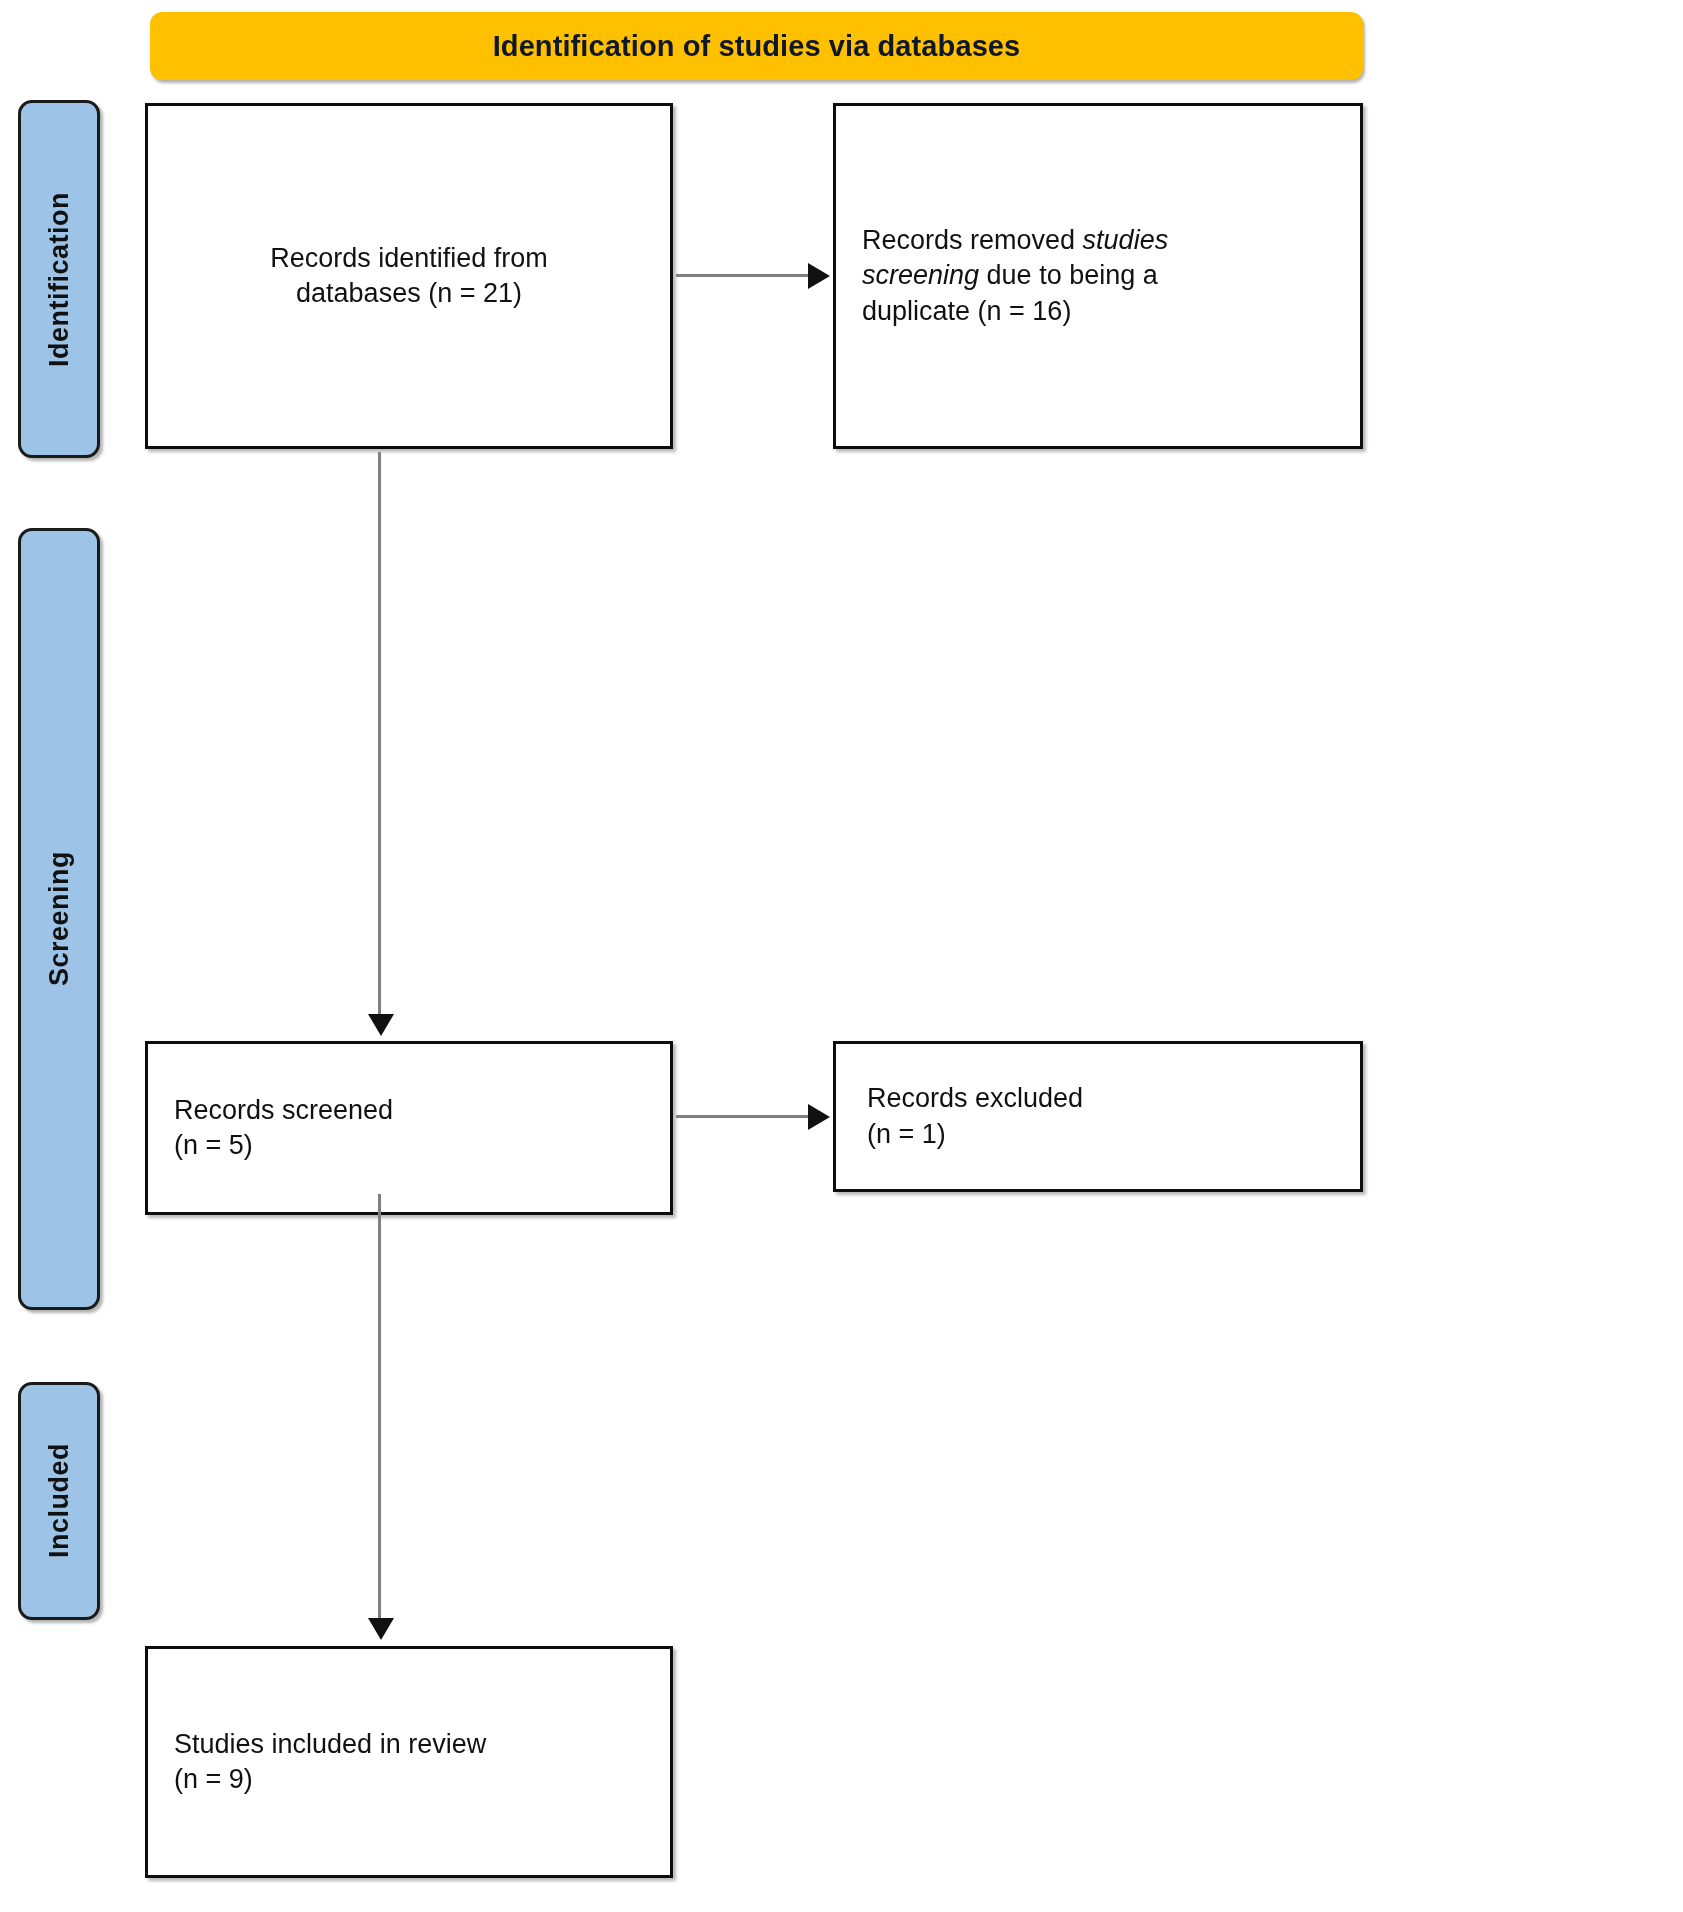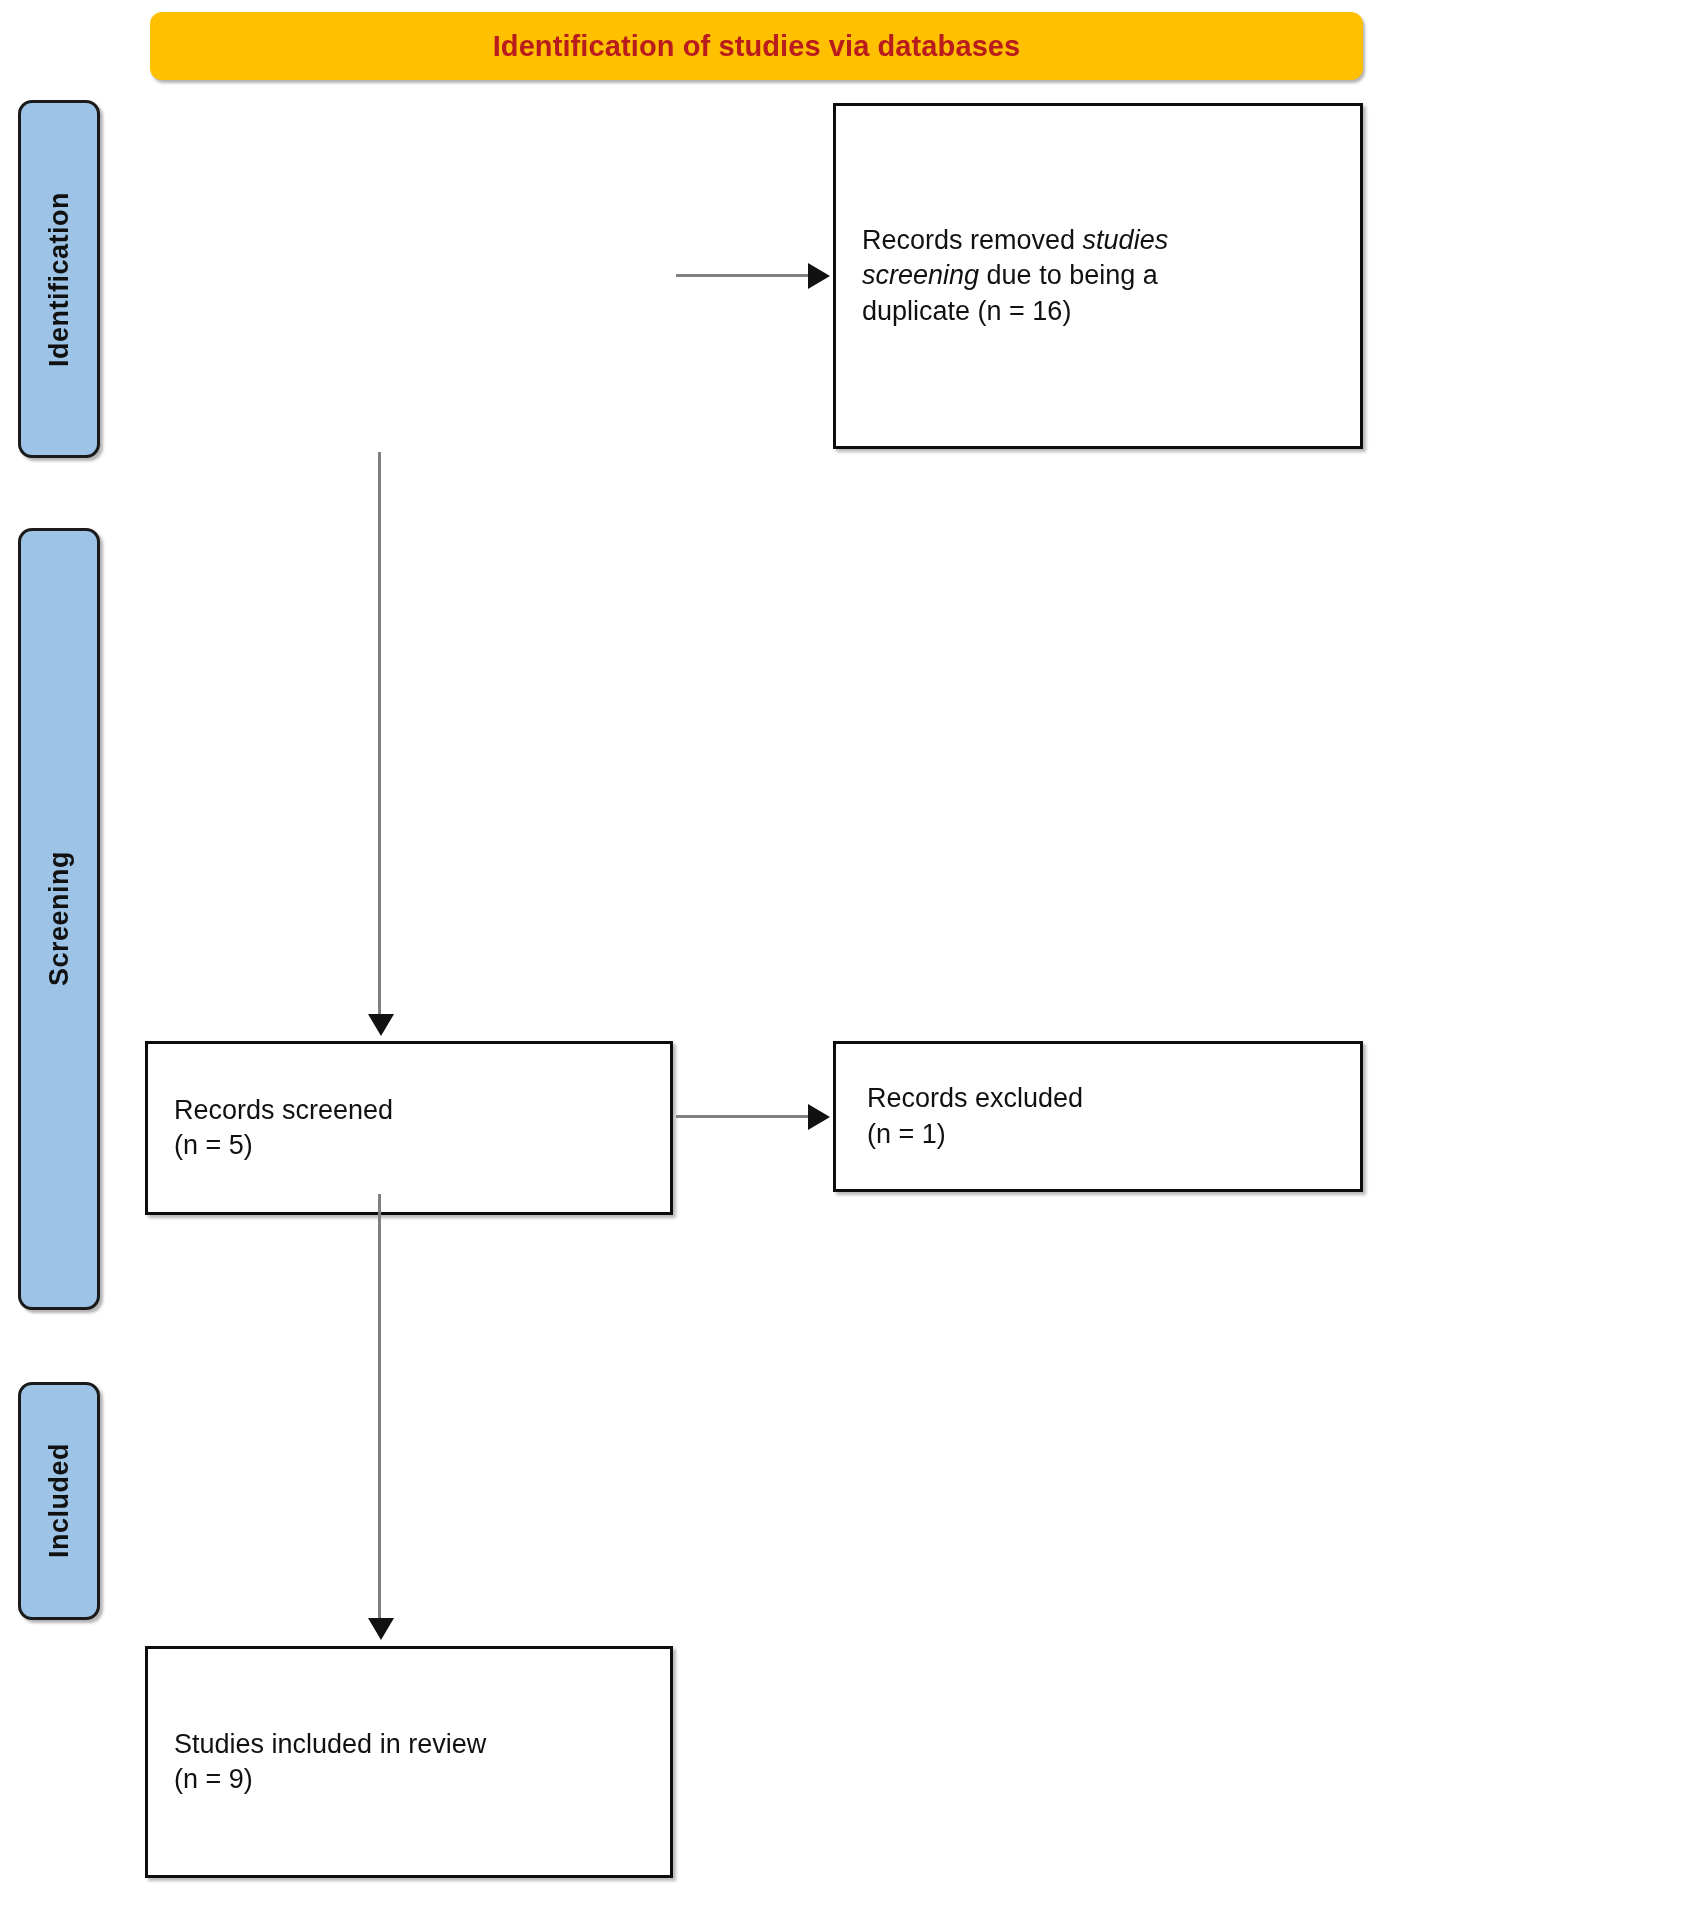--- a/index.html
+++ b/index.html
@@ -29,21 +29,21 @@
     background: #FFC000;
     border-radius: 12px;
     box-shadow: 2px 3px 3px rgba(0,0,0,0.30);
     display: flex;
     align-items: center;
     justify-content: center;
   }
   .banner-text {
     font-size: 29px;
     font-weight: bold;
-    color: #b91c1c;
+    color: #0f172a;
     letter-spacing: 0.1px;
     text-align: center;
   }
 
   
   .phase {
     position: absolute;
     left: 18px;
     width: 76px;
     background: #9DC3E6;
@@ -146,20 +146,26 @@
   </div>
 
   <div class="phase" id="phase-screening">
     <span class="phase-text">Screening</span>
   </div>
 
   <div class="phase" id="phase-included">
     <span class="phase-text">Included</span>
   </div>
 
+  <div class="box centered" id="box-identified">
+    <div class="box-text">
+      <span>Records identified from</span><br>
+      <span>databases (n = 21)</span>
+    </div>
+  </div>
 
   <div class="box left-mid" id="box-removed">
     <div class="box-text">
       <span>Records removed </span><span class="ital">studies</span><br><span class="ital">screening</span><span> due to being a</span><br><span>duplicate (n = 16)</span>
     </div>
   </div>
 
   <div class="box left-mid" id="box-screened">
     <div class="box-text">
       <span>Records screened</span><br>

